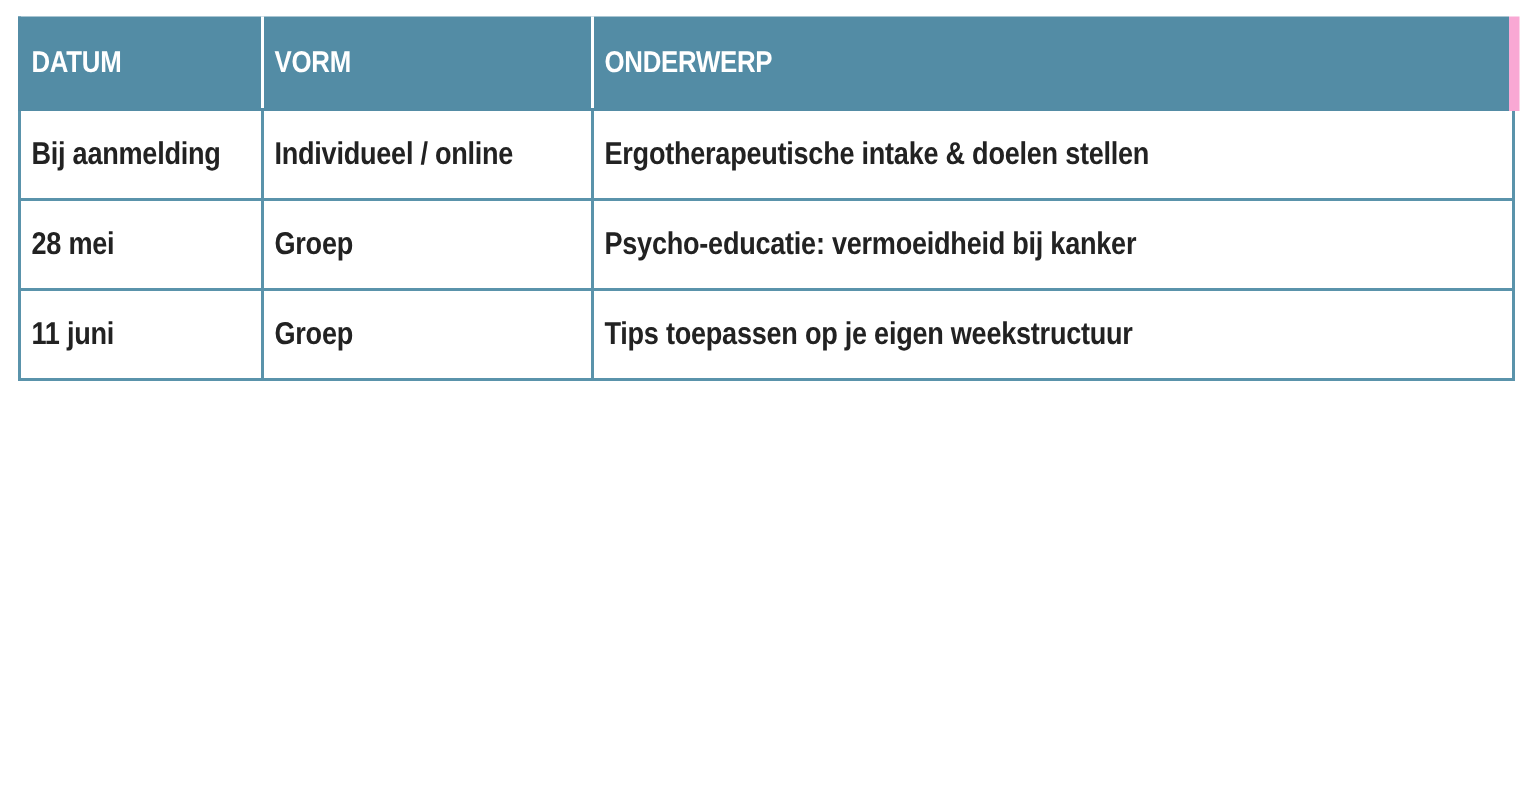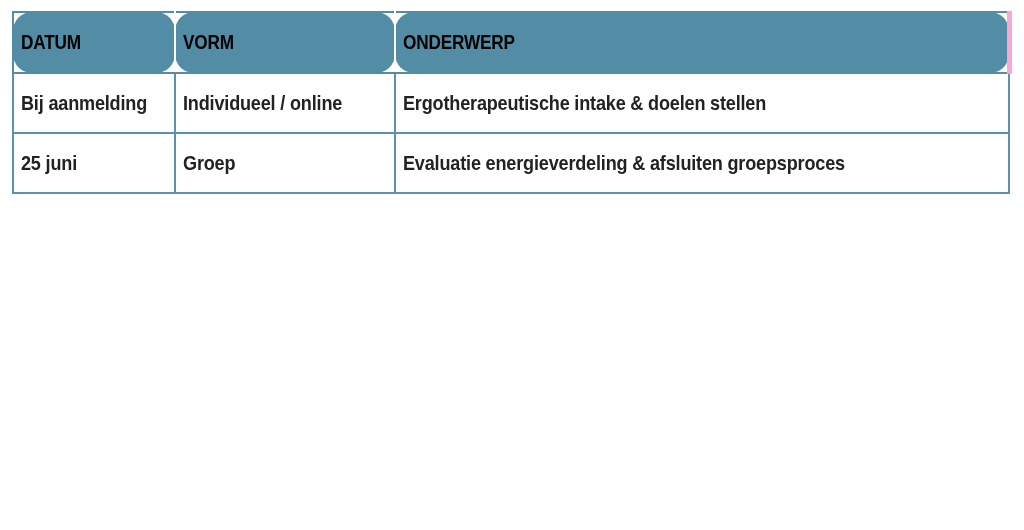--- a/index.html
+++ b/index.html
@@ -28,28 +28,27 @@
     .schedule th, .schedule td {
       border: 2px solid #5a93ab;
       text-align: left;
       vertical-align: middle;
       padding: 0 0 0 7px;
       white-space: nowrap;
       overflow: visible;
     }
     .schedule thead th {
       background: #538ca5;
-      color: #000000;
+      color: #ffffff;
       height: 59px;
       border-color: #538ca5;
       border-right: 2px solid #ffffff;
-      border-radius: 19px;
     }
     .schedule thead th:last-child {
-      border-right: 5px solid #f9a8d4;
+      border-right: 7px solid #f9a8d4;
     }
     .schedule tbody td {
       background: #ffffff;
       color: #222222;
       height: 58px;
     }
     .txt {
       display: inline-block;
       font-weight: bold;
       font-size: 21px;
@@ -81,18 +80,23 @@
       <th><span class="txt">ONDERWERP</span></th>
     </tr>
   </thead>
   <tbody>
     <tr>
       <td><span class="txt">Bij aanmelding</span></td>
       <td><span class="txt">Individueel / online</span></td>
       <td><span class="txt">Ergotherapeutische intake &amp; doelen stellen</span></td>
     </tr>
     <tr>
-      <td><span class="txt">25 juni</span></td>
+      <td><span class="txt">28 mei</span></td>
       <td><span class="txt">Groep</span></td>
-      <td><span class="txt">Evaluatie energieverdeling &amp; afsluiten groepsproces</span></td>
+      <td><span class="txt">Psycho-educatie: vermoeidheid bij kanker</span></td>
+    </tr>
+    <tr>
+      <td><span class="txt">11 juni</span></td>
+      <td><span class="txt">Groep</span></td>
+      <td><span class="txt">Tips toepassen op je eigen weekstructuur</span></td>
     </tr>
   </tbody>
 </table>
 
 </body></html>

